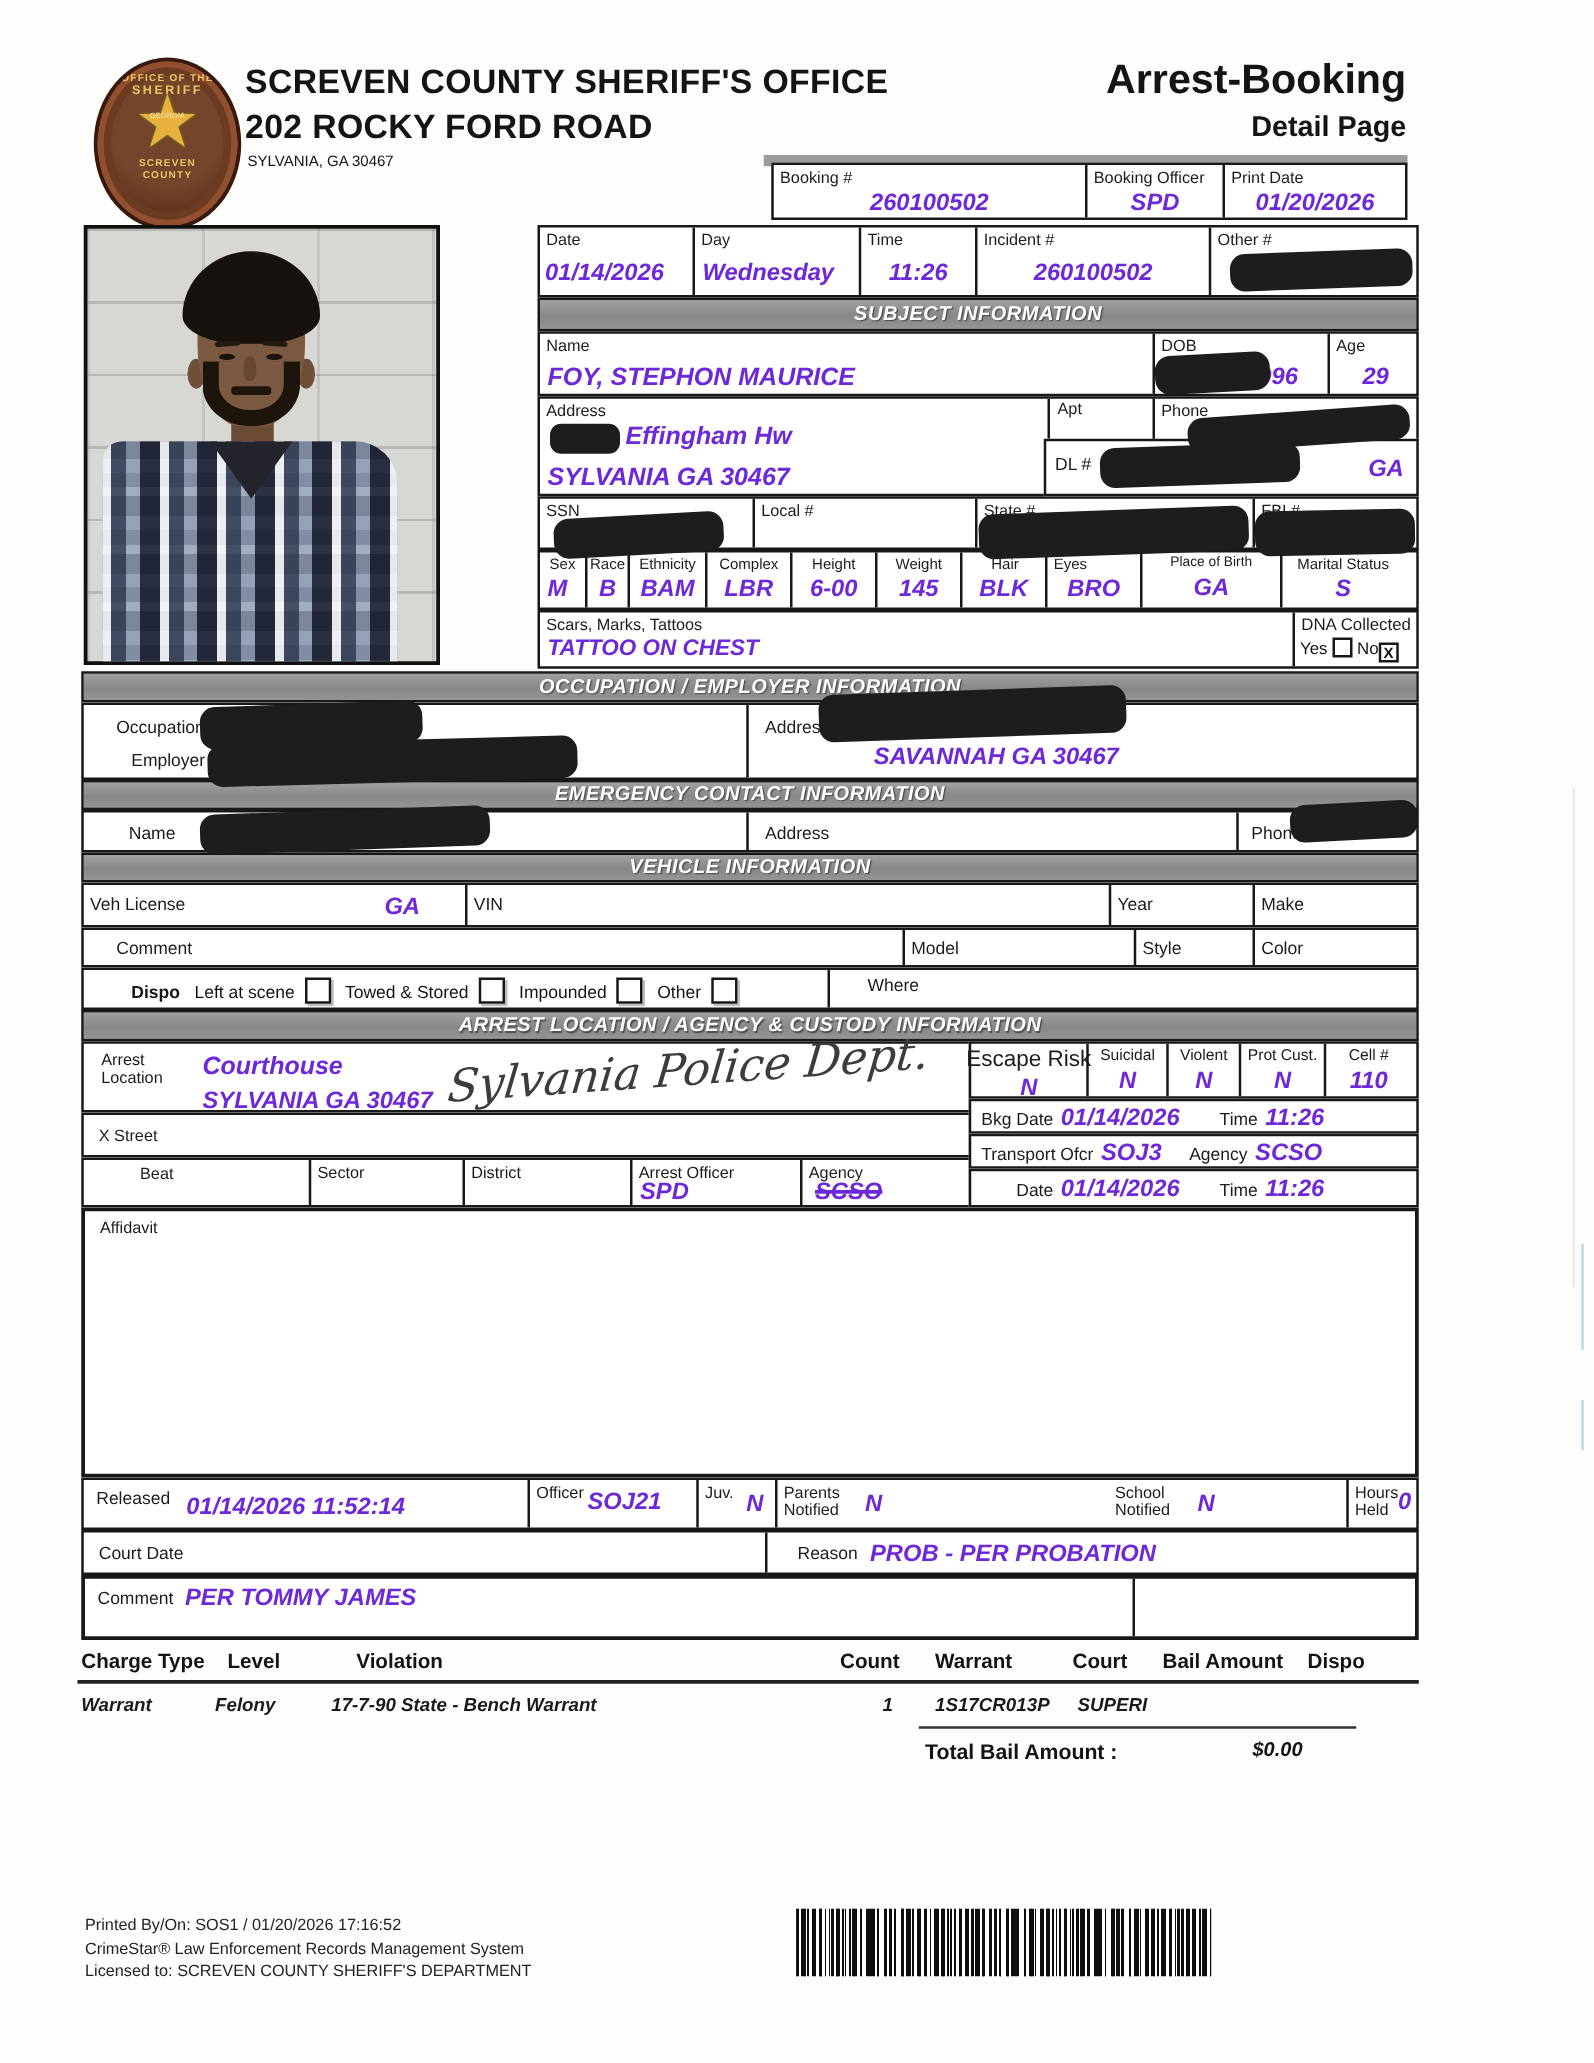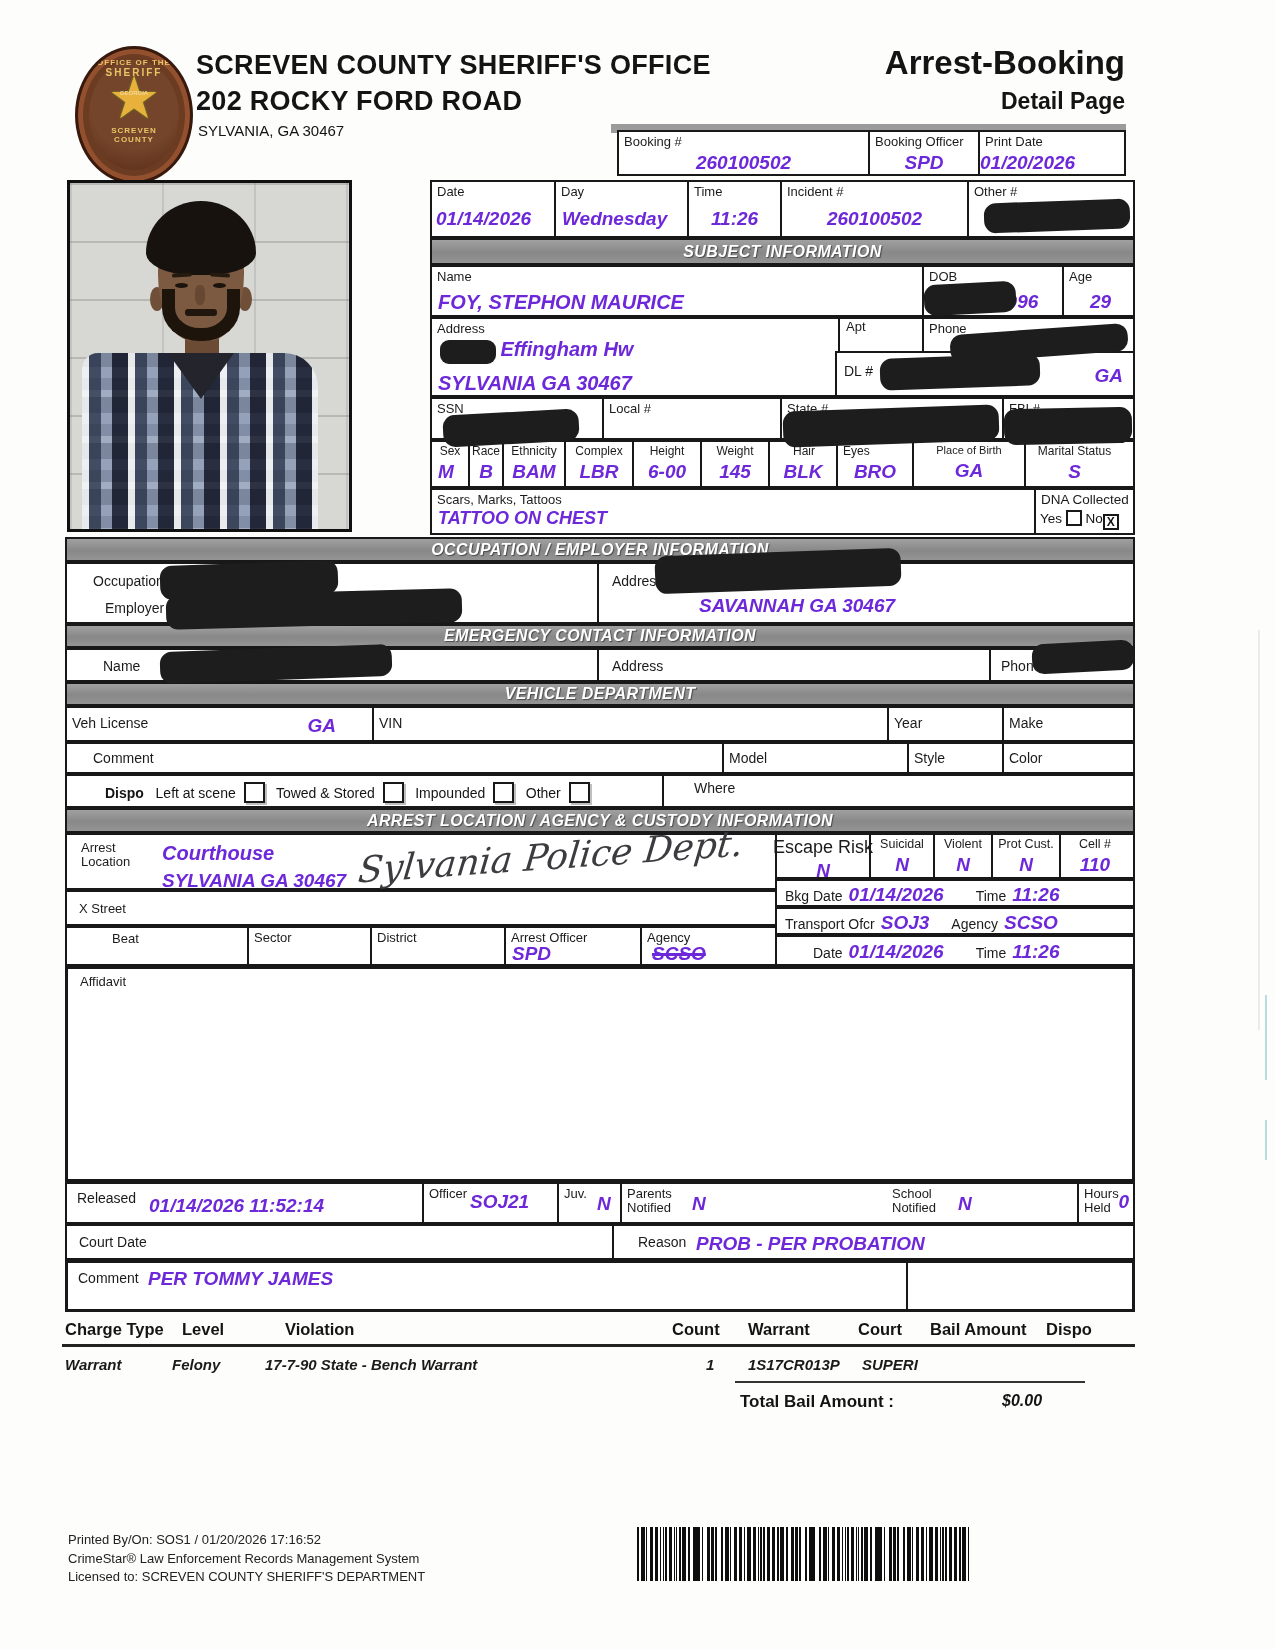--- a/index.html
+++ b/index.html
@@ -60,37 +60,37 @@
 <div class="badge">
   <span class="b-top">OFFICE OF THE</span>
   <span class="b-mid">SHERIFF</span>
   <span class="b-star">★</span>
   <span class="b-ga">GEORGIA</span>
   <span class="b-b1">SCREVEN</span>
   <span class="b-b2">COUNTY</span>
 </div>
 <div class="abs" style="left:196px;top:50px;font-size:27px;font-weight:bold;letter-spacing:.3px">SCREVEN COUNTY SHERIFF'S OFFICE</div>
 <div class="abs" style="left:196px;top:86px;font-size:27px;font-weight:bold;letter-spacing:.3px">202 ROCKY FORD ROAD</div>
-<div class="abs" style="left:198px;top:122px;font-size:15px">SYLVANIA, GA 30467</div>
+<div class="abs" style="left:198px;top:122px;font-size:12px">SYLVANIA, GA 30467</div>
 <div class="abs" style="left:835px;top:44px;width:290px;text-align:right;font-size:33px;font-weight:bold">Arrest-Booking</div>
 <div class="abs" style="left:835px;top:88px;width:290px;text-align:right;font-size:23px;font-weight:bold">Detail Page</div>
 
 <div class="abs" style="left:611px;top:124px;width:515px;height:9px;background:#9b9b9b"></div>
 <div class="row" style="left:617px;top:130px;width:509px;height:46px">
   <div class="c" style="width:249px">
     <span class="lbl">Booking #</span>
     <div class="val" style="text-align:center;margin-top:21px">260100502</div>
   </div>
   <div class="c" style="width:110px">
     <span class="lbl">Booking Officer</span>
     <div class="val" style="text-align:center;margin-top:21px">SPD</div>
   </div>
   <div class="c" style="width:146px">
     <span class="lbl">Print Date</span>
-    <div class="val" style="text-align:left;margin-top:21px">01/20/2026</div>
+    <div class="val" style="text-align:center;margin-top:21px">01/20/2026</div>
   </div>
 </div>
 
 <div class="photo">
   <div class="person">
     <div class="neck"></div>
     <div class="ear-l"></div>
       <div class="ear-r"></div>
     <div class="face"></div>
     <div class="hair"></div>
@@ -291,21 +291,21 @@
   <div class="c" style="width:392px">
     <span class="lbl2" style="position:absolute;left:13px;top:8px">Address</span>
   </div>
   <div class="c" style="width:144px">
     <span class="lbl2" style="position:absolute;left:10px;top:8px">Phone</span>
   </div>
 </div>
 <div class="blob" style="left:160px;top:648px;width:232px;height:32px;transform:rotate(-2deg)"></div>
 <div class="blob" style="left:1032px;top:642px;width:102px;height:30px;transform:rotate(-3deg)"></div>
 
-<div class="bar" style="left:65px;top:682px;width:1070px;height:24px">VEHICLE DEPARTMENT</div>
+<div class="bar" style="left:65px;top:682px;width:1070px;height:24px">VEHICLE INFORMATION</div>
 <div class="row" style="left:65px;top:706px;width:1070px;height:36px">
   <div class="c" style="width:305px">
     <span class="lbl" style="font-size:14px;top:8px">Veh License</span>
     <div class="val" style="position:absolute;right:36px;top:8px">GA</div>
   </div>
   <div class="c" style="width:515px">
     <span class="lbl" style="font-size:14px;top:8px">VIN</span>
   </div>
   <div class="c" style="width:115px">
     <span class="lbl" style="font-size:14px;top:8px">Year</span>

